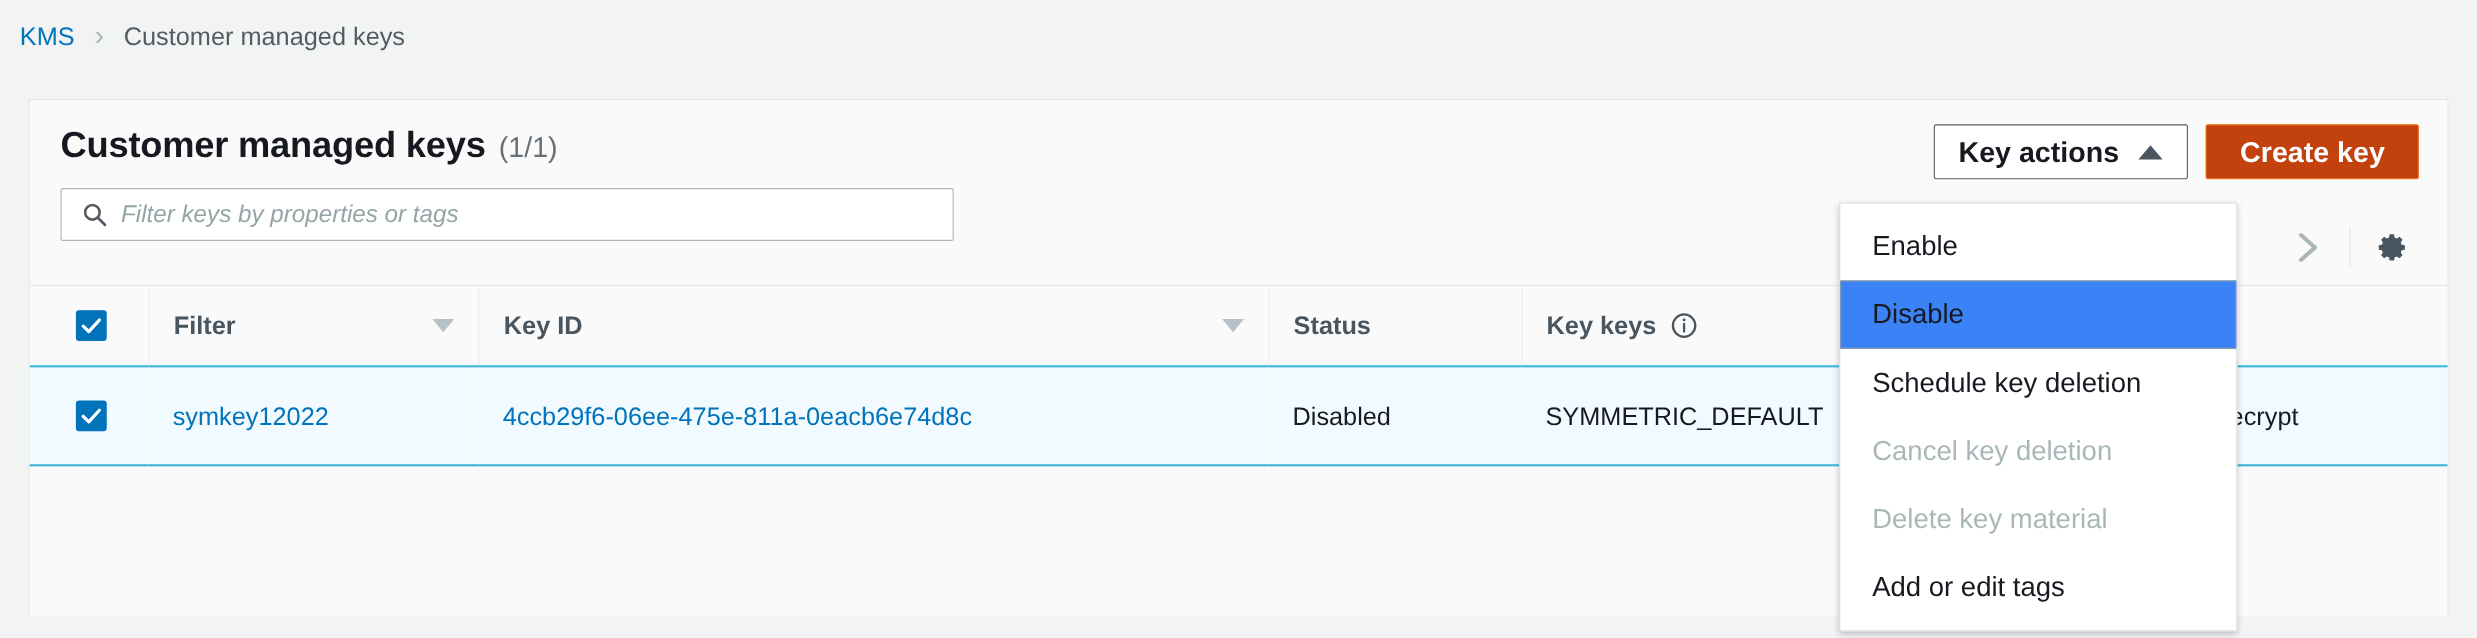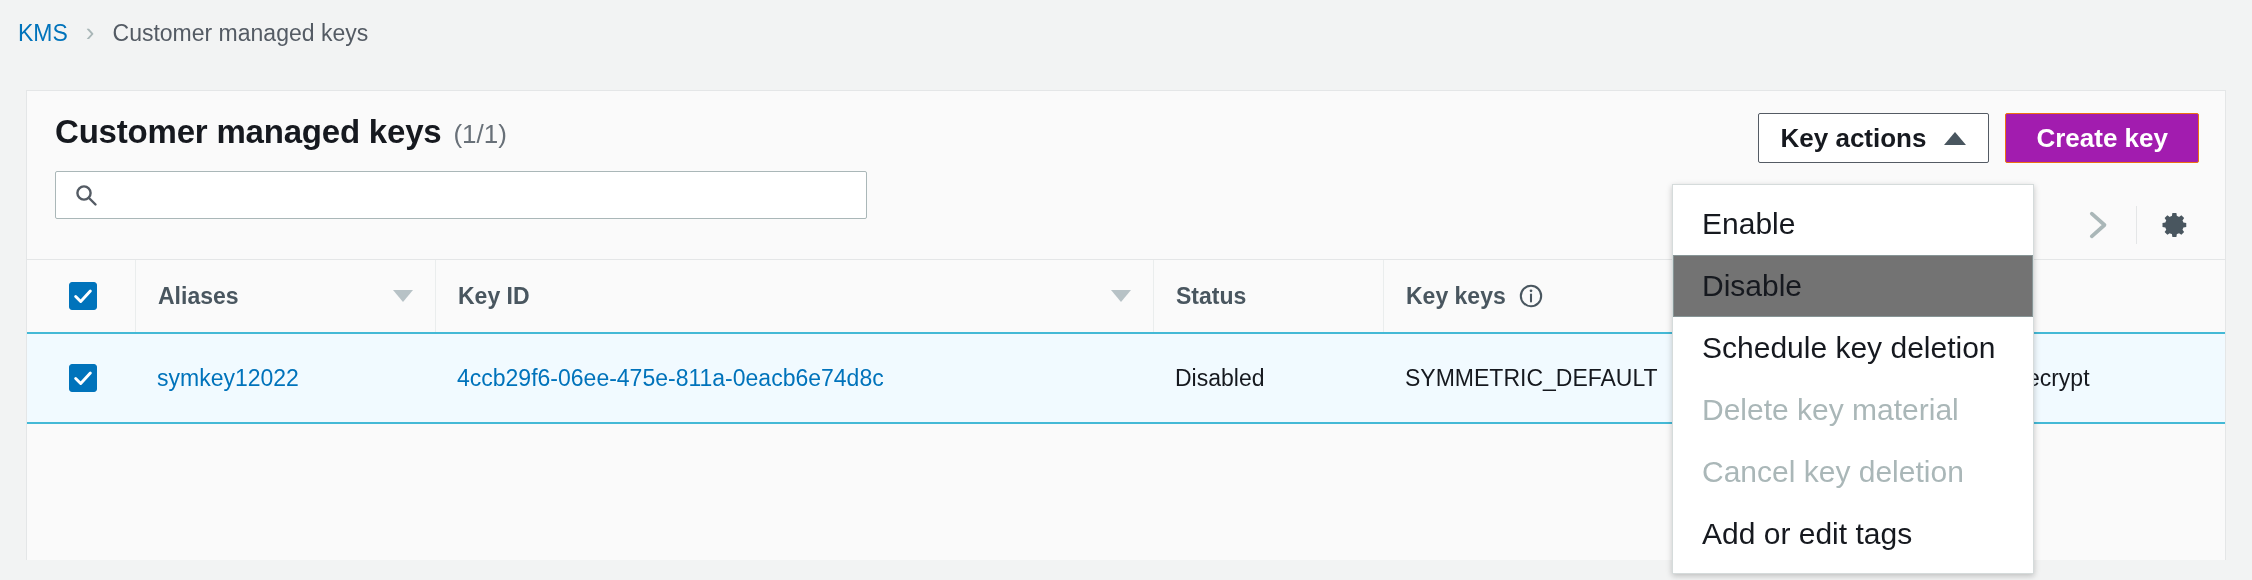--- a/index.html
+++ b/index.html
@@ -149,21 +149,21 @@
     width: 0;
     height: 0;
     border-left: 11px solid transparent;
     border-right: 11px solid transparent;
     border-bottom: 13px solid #49565f;
     display: block;
   }
   .btn-primary {
     height: 50px;
     padding: 0 30px;
-    background: #a21caf;
+    background: #c2410c;
     border: 1px solid #ec7211;
     color: #ffffff;
     margin-left: 16px;
     margin-right: 26px;
   }
 
   
   .table-tools {
     position: absolute;
     right: 26px;
@@ -301,28 +301,28 @@
     box-shadow: 0 2px 6px rgba(0,0,0,0.22);
     z-index: 50;
     padding: 8px 0;
     box-sizing: border-box;
   }
   .menu-item {
     height: 62px;
     display: flex;
     align-items: center;
     padding: 0 0 0 28px;
-    font-size: 30px;
+    font-size: 25px;
     color: #16191f;
     cursor: pointer;
     box-sizing: border-box;
     border: 1px solid transparent;
   }
   .menu-item.highlighted {
-    background: #737373;
+    background: #3b82f6;
     border-color: #879596;
   }
   .menu-item.disabled {
     color: #aab7b8;
     cursor: default;
   }
 </style>
 </head>
 <body>
 
@@ -341,20 +341,21 @@
       <span class="title-count">(1/1)</span>
     </div>
 
     <div class="search-box">
       <span class="search-icon">
         <svg viewBox="0 0 24 24" width="24" height="24" fill="none" stroke="currentColor" stroke-width="2.4">
           <circle cx="10" cy="10" r="6.6"></circle>
           <line x1="15" y1="15" x2="21.5" y2="21.5" stroke-linecap="round"></line>
         </svg>
       </span>
+      <input class="search-input" type="text" placeholder="Filter keys by properties or tags" style="">
     </div>
 
     <div class="header-right">
       <button class="btn btn-dropdown">
         <span>Key actions</span>
         <span class="caret-up"></span>
       </button>
       <button class="btn btn-primary">Create key</button>
     </div>
 
@@ -382,21 +383,21 @@
           <div class="th-inner check-cell">
             <span class="checkbox">
               <svg viewBox="0 0 24 24" width="22" height="22" fill="none" stroke="#ffffff" stroke-width="3.2" stroke-linecap="round" stroke-linejoin="round">
                 <polyline points="4,12.5 9.5,18 20,6.5"></polyline>
               </svg>
             </span>
           </div>
         </th>
         <th class="col-alias">
           <div class="th-inner">
-            <span>Aliases</span>
+            <span>Filter</span>
             <span class="sort-caret"></span>
           </div>
         </th>
         <th class="col-keyid">
           <div class="th-inner">
             <span>Key ID</span>
             <span class="sort-caret"></span>
           </div>
         </th>
         <th class="col-status">
@@ -460,16 +461,16 @@
       </tr>
     </tbody>
   </table>
 
 </div>
 
 <div class="menu">
   <div class="menu-item">Enable</div>
   <div class="menu-item highlighted">Disable</div>
   <div class="menu-item">Schedule key deletion</div>
+  <div class="menu-item disabled">Cancel key deletion</div>
   <div class="menu-item disabled">Delete key material</div>
-  <div class="menu-item disabled">Cancel key deletion</div>
   <div class="menu-item">Add or edit tags</div>
 </div>
 
 </body></html>

